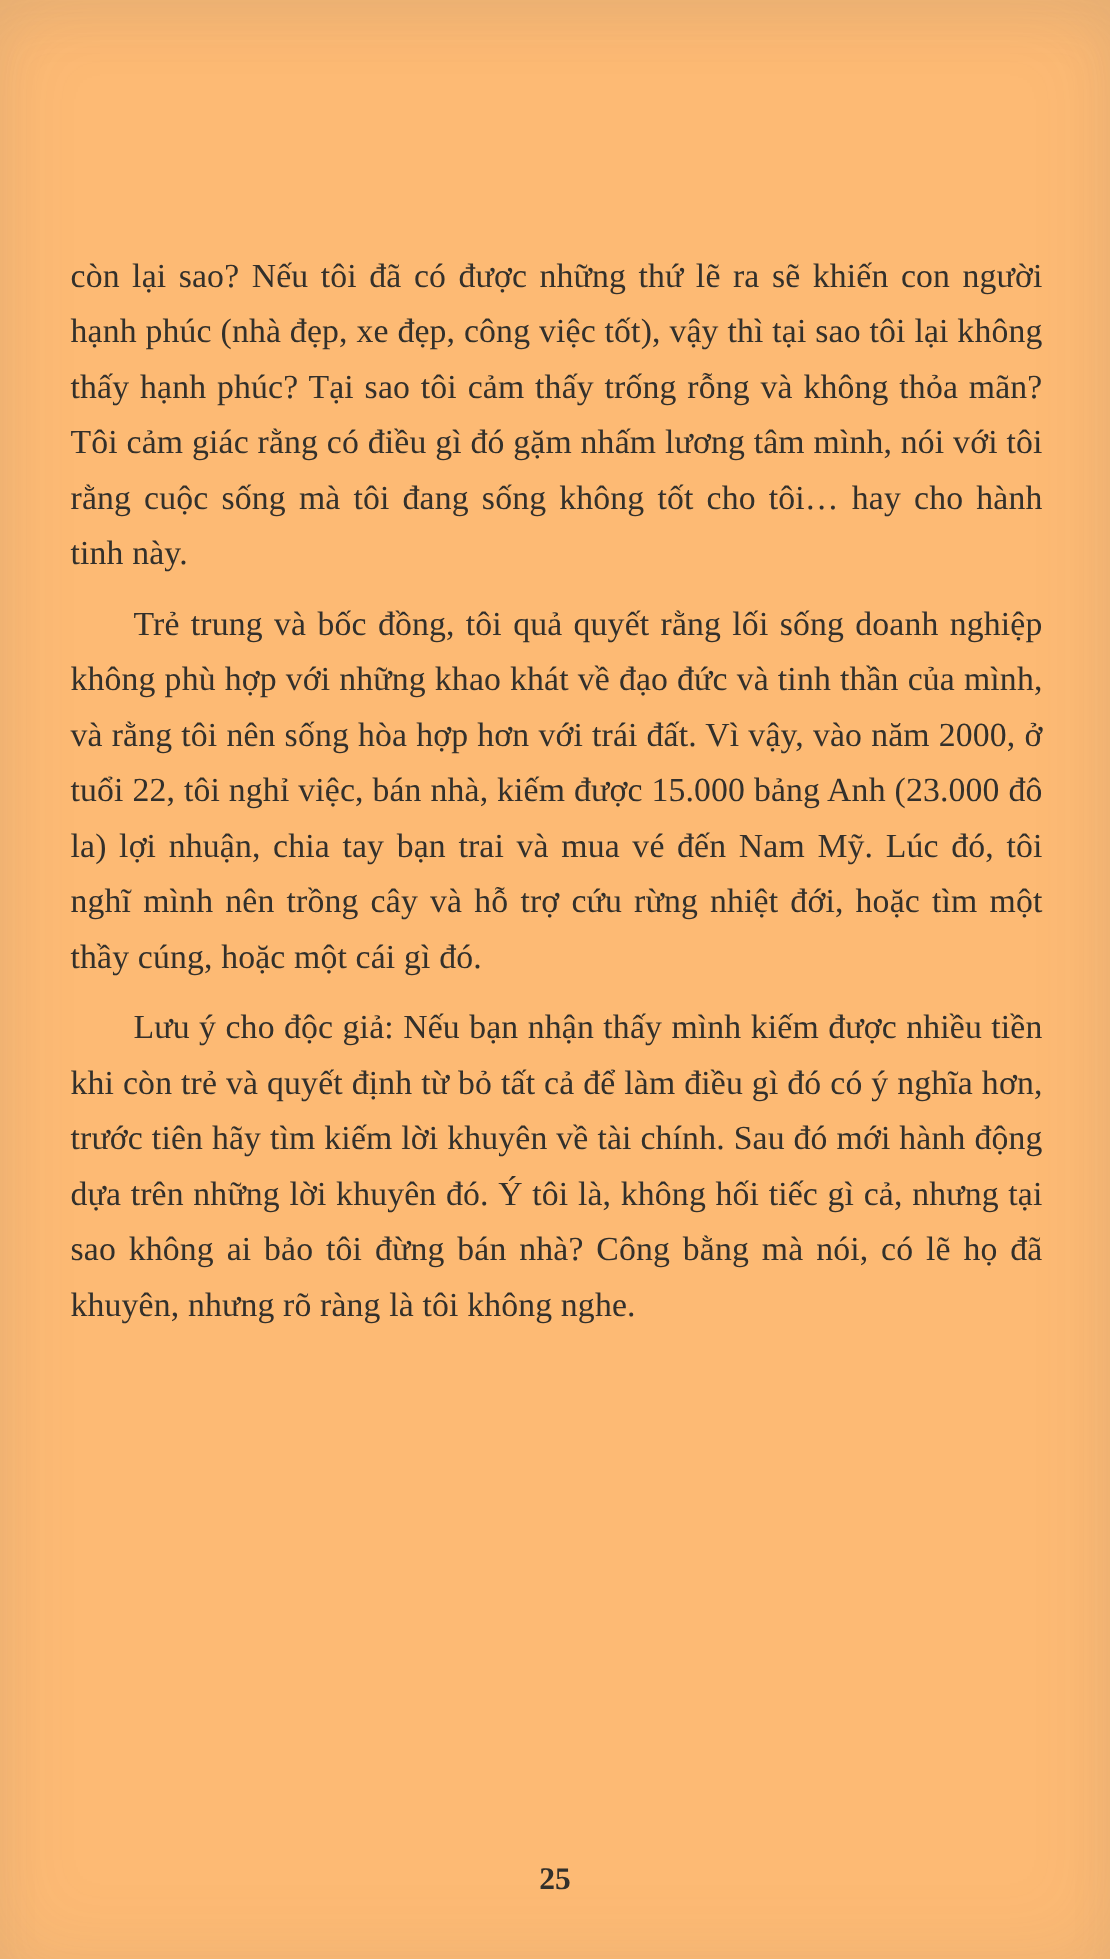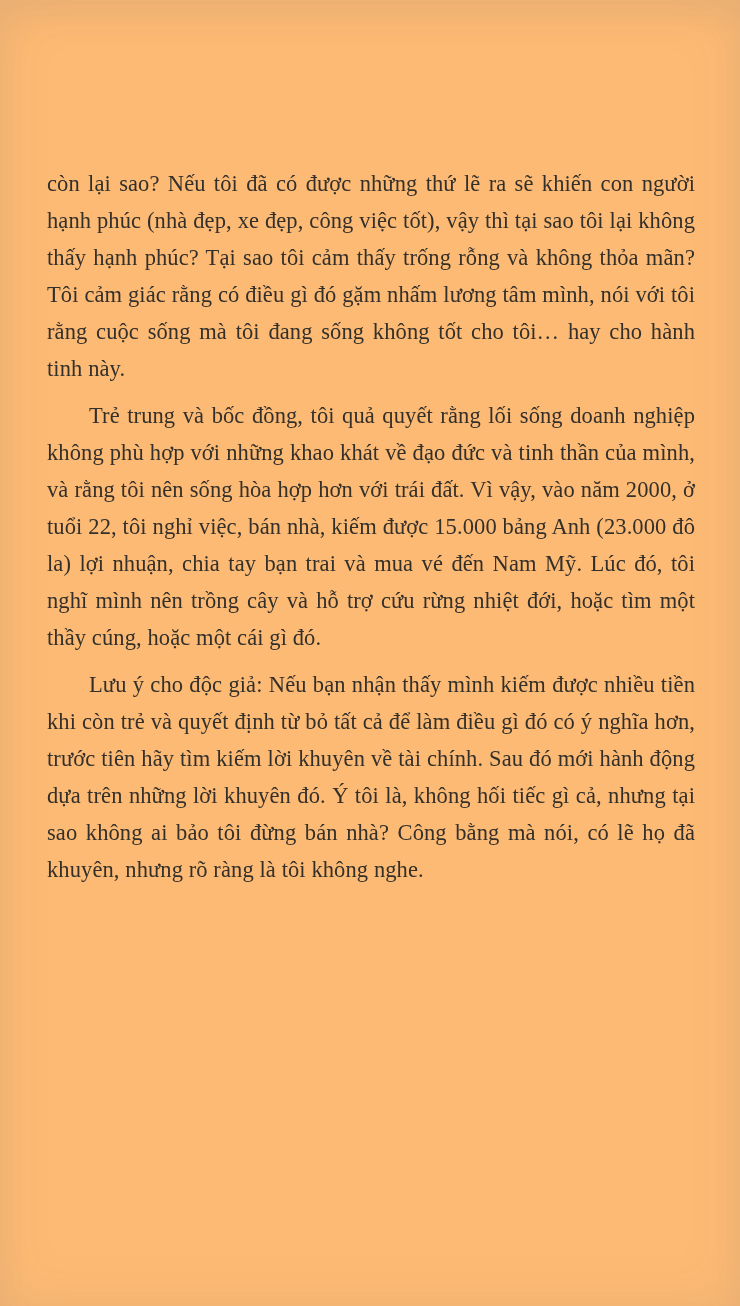--- a/index.html
+++ b/index.html
@@ -60,14 +60,15 @@
   <div class="text-block">
 
     <p class="para"><span>còn lại sao? Nếu tôi đã có được những thứ lẽ ra sẽ khiến con người hạnh phúc (nhà đẹp, xe đẹp, công việc tốt), vậy thì tại sao tôi lại không thấy hạnh phúc? Tại sao tôi cảm thấy trống rỗng và không thỏa mãn? Tôi cảm giác rằng có điều gì đó gặm nhấm lương tâm mình, nói với tôi rằng cuộc sống mà tôi đang sống không tốt cho tôi… hay cho hành tinh này.</span></p>
 
     <p class="para indent"><span>Trẻ trung và bốc đồng, tôi quả quyết rằng lối sống doanh nghiệp không phù hợp với những khao khát về đạo đức và tinh thần của mình, và rằng tôi nên sống hòa hợp hơn với trái đất. Vì vậy, vào năm 2000, ở tuổi 22, tôi nghỉ việc, bán nhà, kiếm được 15.000 bảng Anh (23.000 đô la) lợi nhuận, chia tay bạn trai và mua vé đến Nam Mỹ. Lúc đó, tôi nghĩ mình nên trồng cây và hỗ trợ cứu rừng nhiệt đới, hoặc tìm một thầy cúng, hoặc một cái gì đó.</span></p>
 
     <p class="para indent"><span>Lưu ý cho độc giả: Nếu bạn nhận thấy mình kiếm được nhiều tiền khi còn trẻ và quyết định từ bỏ tất cả để làm điều gì đó có ý nghĩa hơn, </span><span class="run-italic">trước tiên hãy tìm kiếm lời khuyên về tài chính. Sau đó mới hành động dựa trên những lời khuyên đó.</span><span> Ý tôi là, không hối tiếc gì cả, nhưng </span><span class="run-italic">tại sao không ai bảo tôi đừng bán nhà?</span><span> Công bằng mà nói, có lẽ họ đã khuyên, nhưng rõ ràng là tôi không nghe.</span></p>
 
   </div>
 
+  <div class="page-number">25</div>
 
 </div>
 
 </body></html>

